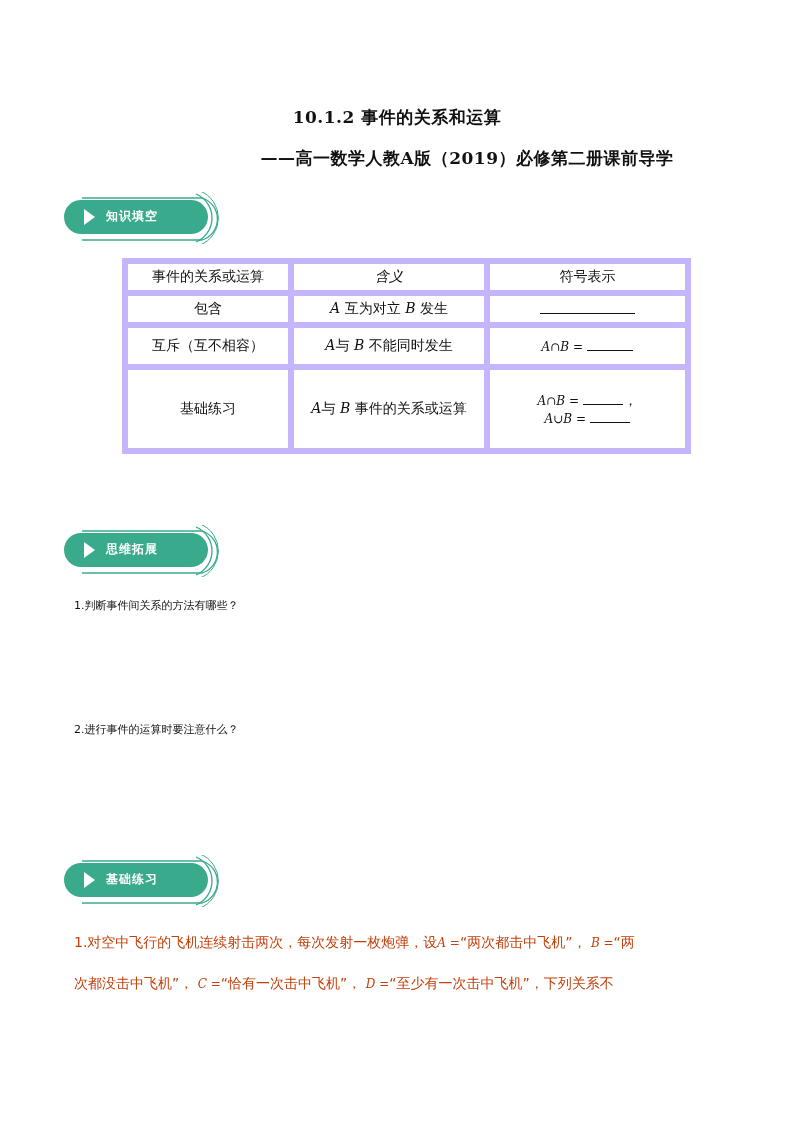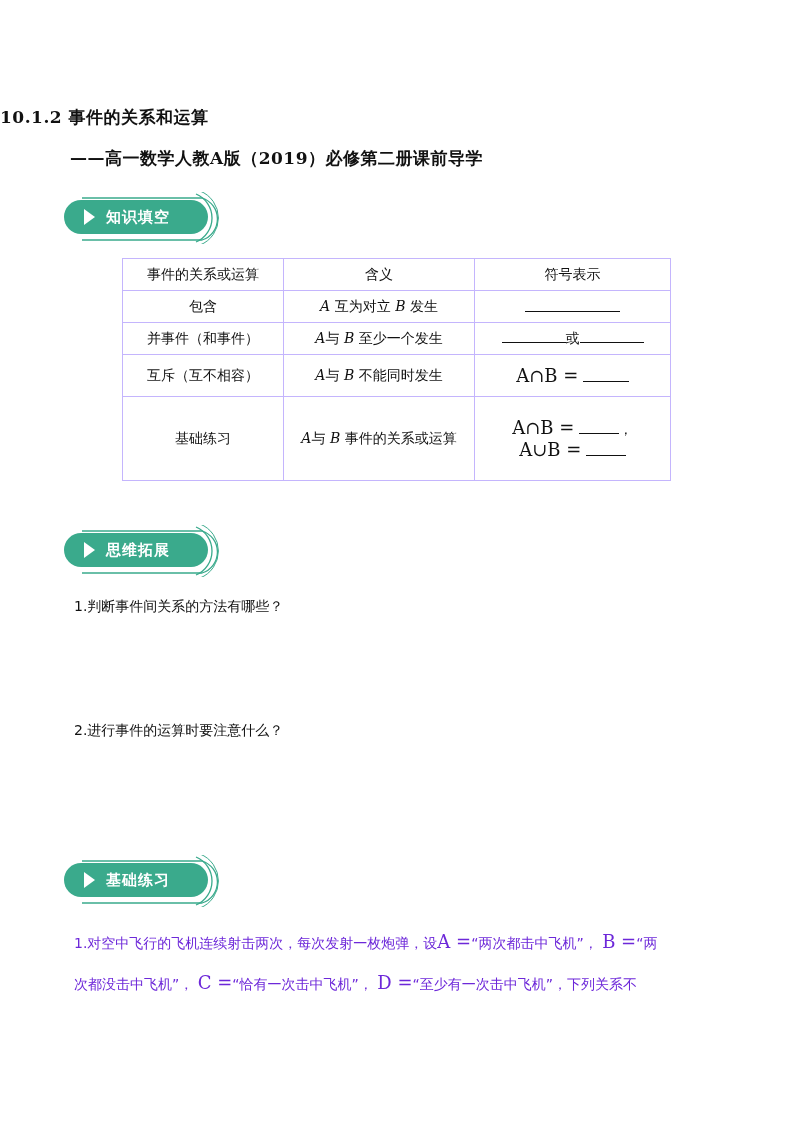--- a/index.html
+++ b/index.html
@@ -1,47 +1,47 @@
 <!DOCTYPE html>
 <html><head>
 <meta charset="utf-8">
 <style>
   html, body { margin: 0; padding: 0; background: #ffffff; }
   body { width: 794px; height: 1123px; position: relative; overflow: hidden;
          font-family: "DejaVu Sans", "Liberation Sans", sans-serif; color: #111; }
   .page { position: absolute; left: 0; top: 0; width: 794px; height: 1123px; }
 
-  .title { position: absolute; left: 0; width: 794px; 
+  .title { position: absolute; left: 0; width: 794px; text-align: center;
            font-family: "DejaVu Serif", "Liberation Serif", serif; font-weight: bold;
            font-size: 17px; color: #111; letter-spacing: 0.5px; }
   .title.t1 { top: 106px; }
   .title.t2 { top: 147px; left: 70px; }
 
   .badge { position: absolute; left: 62px; width: 160px; height: 52px; }
   .badge .pill { position: absolute; left: 2px; top: 8px; width: 144px; height: 34px;
                  background: #3aaa8c; border-radius: 17px; }
   .badge .play { position: absolute; left: 22px; top: 17px; width: 0; height: 0;
                  border-top: 8px solid transparent; border-bottom: 8px solid transparent;
                  border-left: 11px solid #ffffff; }
   .badge .label { position: absolute; left: 44px; top: 16px; color: #fff; font-weight: bold;
-                  font-size: 15px; letter-spacing: 1px; font-family: "DejaVu Sans", sans-serif; }
+                  font-size: 12px; letter-spacing: 1px; font-family: "DejaVu Sans", sans-serif; }
   .badge svg { position: absolute; left: 0; top: 0; }
 
   table.kt { position: absolute; left: 122px; top: 258px; border-collapse: collapse;
              font-size: 14px; color: #111; }
-  table.kt td { border: 1px solid #c4b5fd; text-align: center; padding: 0; }
+  table.kt td { border: 6px solid #c4b5fd; text-align: center; padding: 0; }
   table.kt td.c1 { width: 160px; }
-  table.kt td.c2 { width: 190px; }
+  table.kt td.c2 { width: 190px; font-style: italic; }
   table.kt td.c3 { width: 195px; }
   .it { font-family: "DejaVu Serif", "Liberation Serif", serif; font-style: italic; }
   .blank { display: inline-block; border-bottom: 1px solid #111; height: 1px; vertical-align: baseline; }
-  .math { font-family: "DejaVu Serif", "Liberation Serif", serif; font-size: 18px; }
+  .math { font-family: "DejaVu Serif", "Liberation Serif", serif; font-style: italic; font-size: 12px; }
 
-  .q { position: absolute; left: 74px; font-size: 14px; color: #111; }
-  .para { position: absolute; left: 74px; width: 660px; font-size: 14px; line-height: 40px; color: #6d28d9; }
+  .q { position: absolute; left: 74px; font-size: 11px; color: #111; }
+  .para { position: absolute; left: 74px; width: 660px; font-size: 14px; line-height: 40px; color: #c2410c; }
 </style>
 </head>
 <body>
 
 <div class="page">
 
   <div class="title t1">10.1.2  事件的关系和运算</div>
   <div class="title t2">——高一数学人教A版（2019）必修第二册课前导学</div>
 
   <div class="badge" style="top:192px;">
@@ -59,25 +59,20 @@
     <tbody>
         <tr style="height:32px;">
       <td class="c1">事件的关系或运算</td>
       <td class="c2">含义</td>
       <td class="c3">符号表示</td>
     </tr>
     <tr style="height:32px;">
       <td>包含</td>
       <td><span class="it">A</span><span> 互为对立 </span><span class="it">B</span><span> 发生</span></td>
       <td><span class="blank" style="width:95px;"></span></td>
-    </tr>
-    <tr style="height:32px;">
-      <td>并事件（和事件）</td>
-      <td><span class="it">A</span><span>与 </span><span class="it">B</span><span> 至少一个发生</span></td>
-      <td><span class="blank" style="width:64px;"></span><span>或</span><span class="blank" style="width:64px;"></span></td>
     </tr>
     <tr style="height:42px;margin-left:8px;">
       <td>互斥（互不相容）</td>
       <td><span class="it">A</span><span>与 </span><span class="it">B</span><span> 不能同时发生</span></td>
       <td><span class="math">A∩B =</span> <span class="blank" style="width:46px;"></span></td>
     </tr>
     <tr style="height:84px;">
       <td>基础练习</td>
       <td><span class="it">A</span><span>与 </span><span class="it">B</span><span> 事件的关系或运算</span></td>
       <td>

